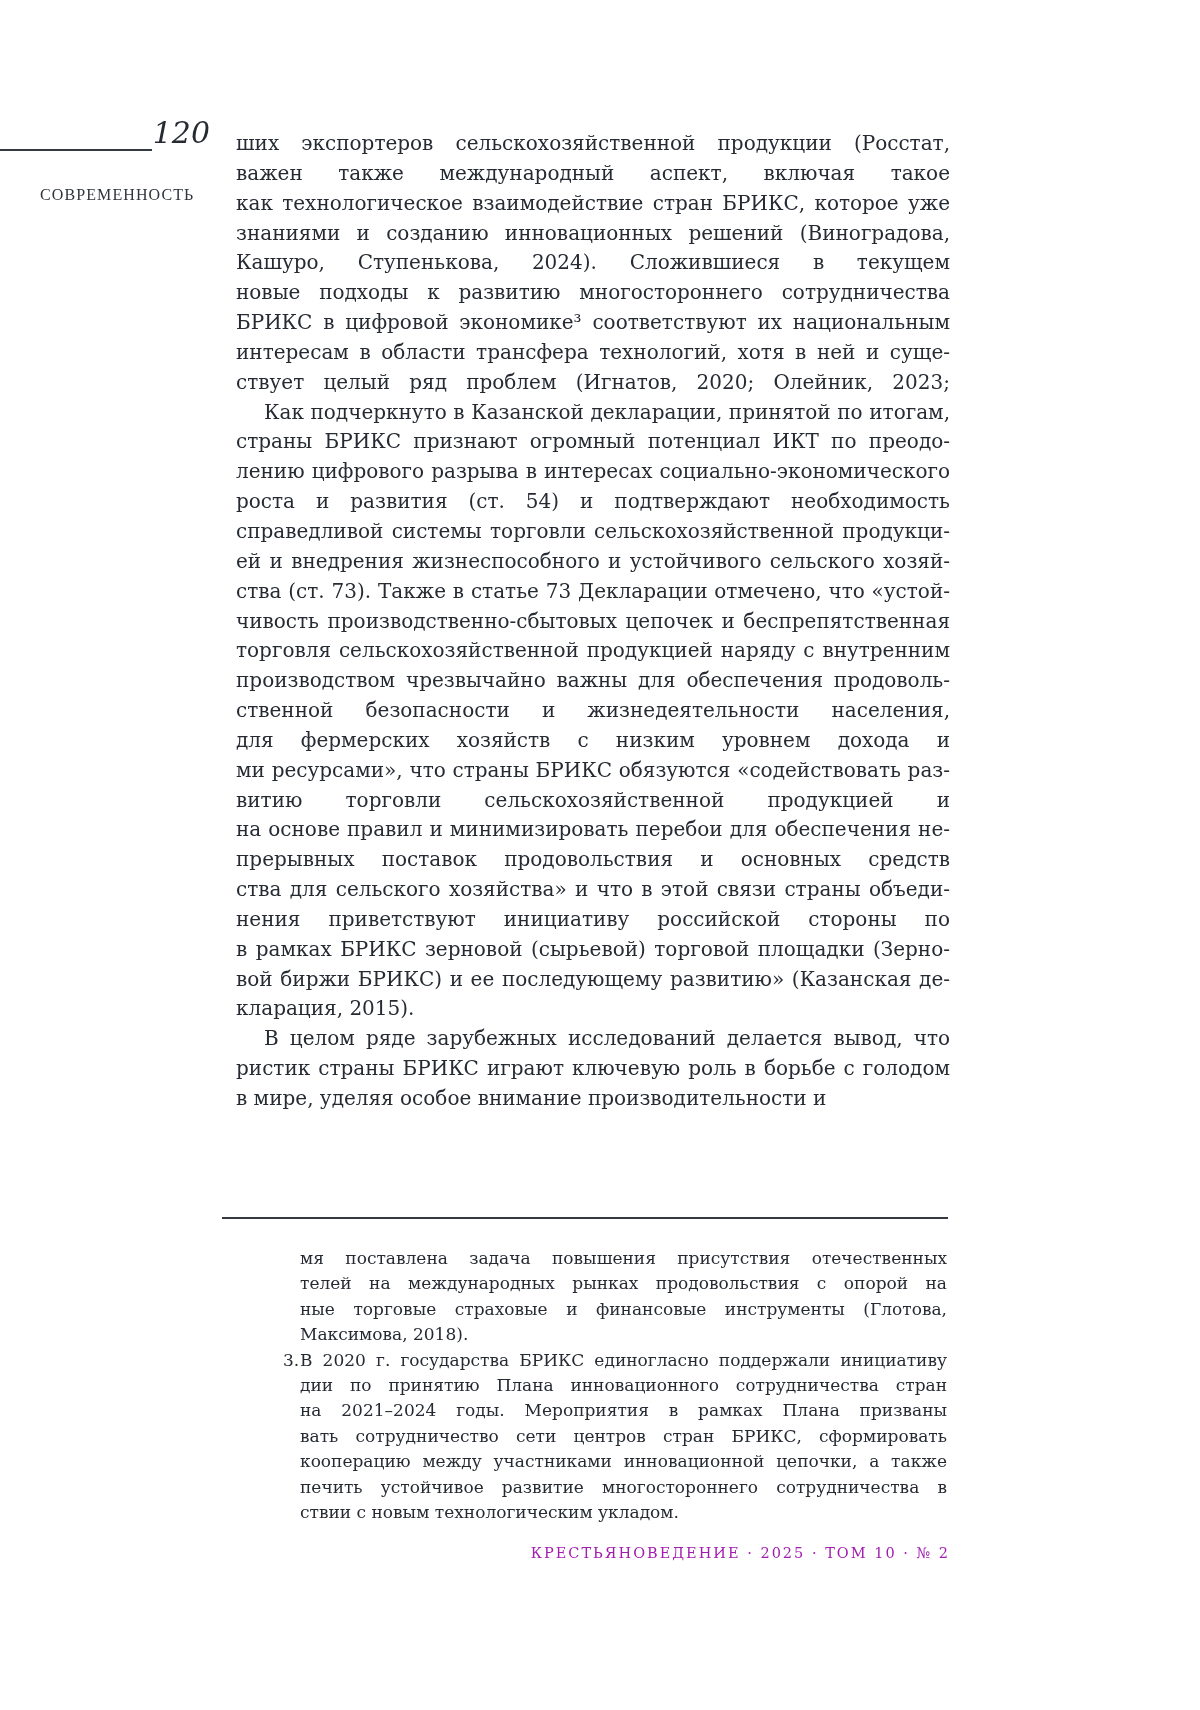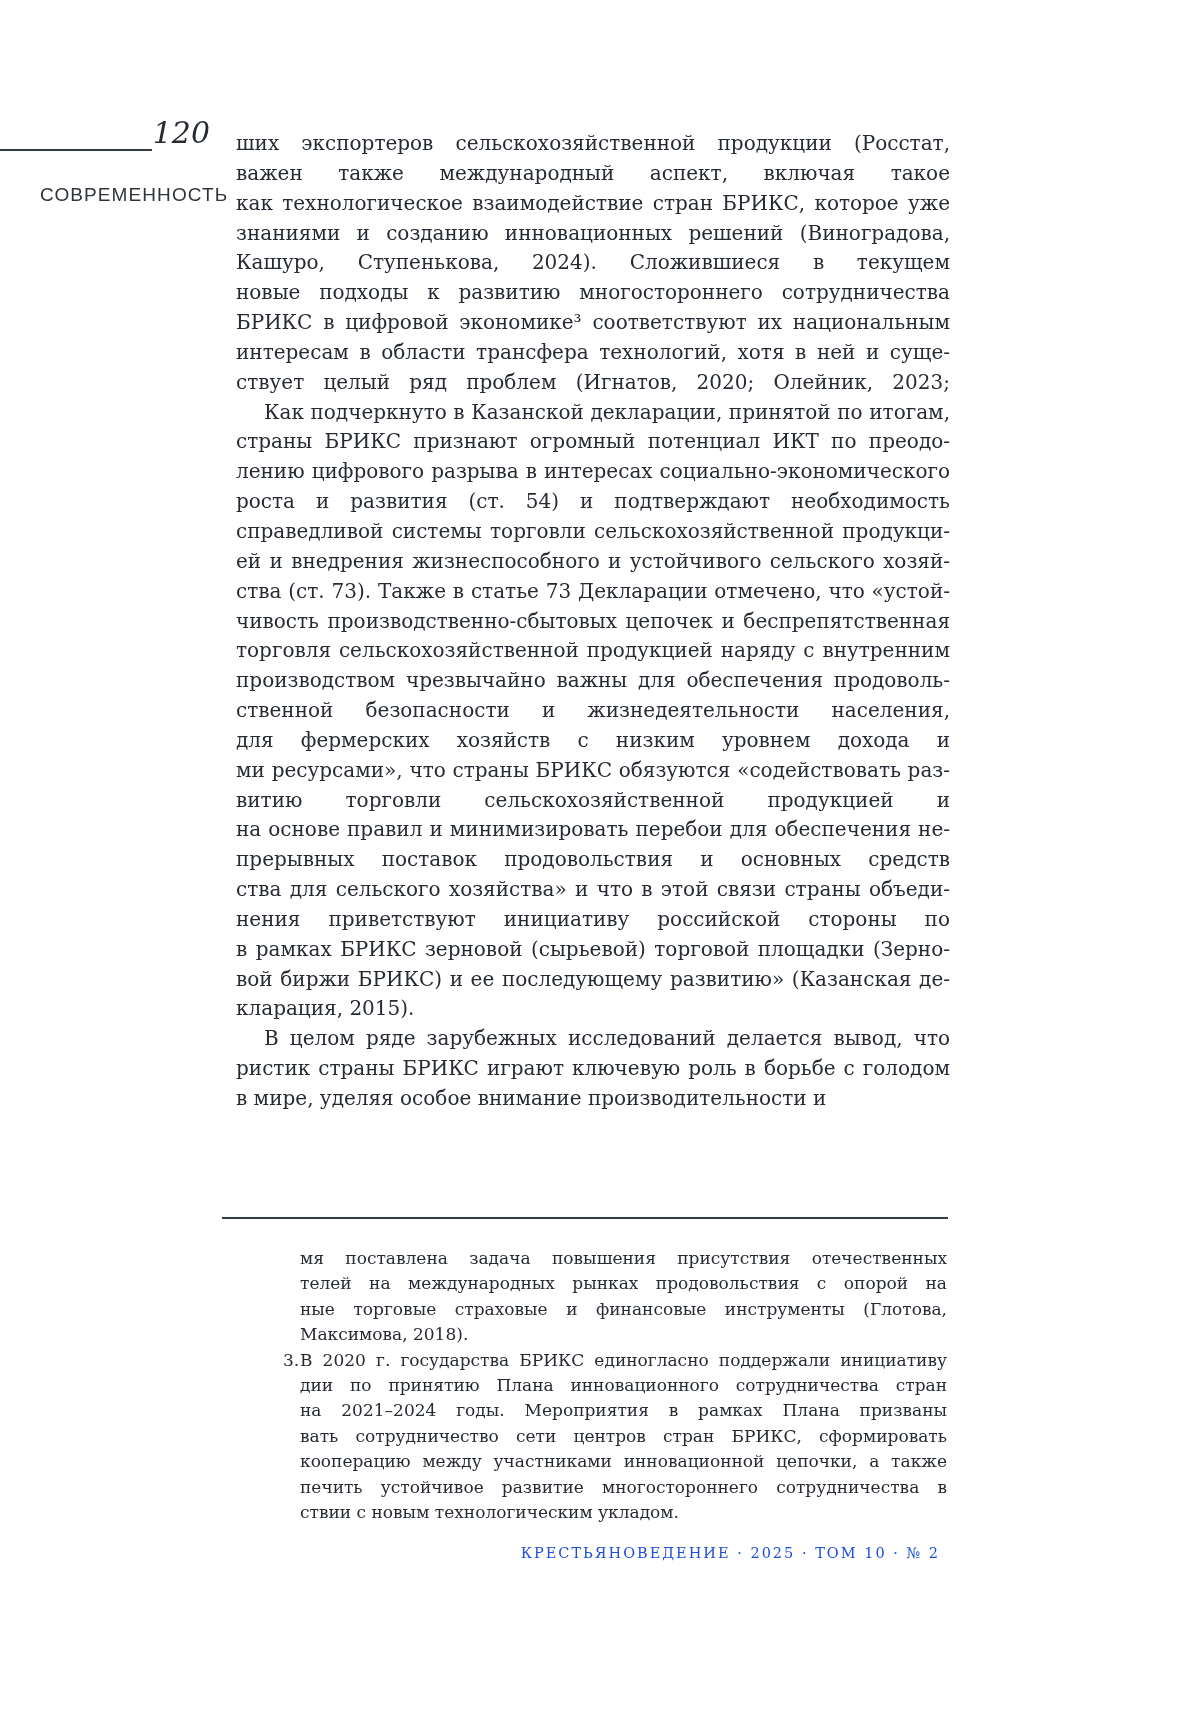--- a/index.html
+++ b/index.html
@@ -18,22 +18,22 @@
     position:absolute;left:0;top:149px;width:152px;height:2px;
     background:#343a42;
   }
   .page-number{
     position:absolute;left:150px;top:116px;width:60px;
     font-style:italic;font-size:30px;line-height:34px;text-align:right;
     color:#262b33;
   }
   .section-label{
     position:absolute;left:40px;top:186px;width:170px;
-    font-family:Liberation Sans, sans-serif;
-    font-size:19px;line-height:18px;letter-spacing:1.1px;
+    font-family:Liberation Serif, serif;
+    font-size:16px;line-height:18px;letter-spacing:1.1px;
     color:#2f343c;text-align:left;white-space:nowrap;
   }
 
   
   .text-column{
     position:absolute;left:236px;top:129px;width:714px;
     font-size:20px;line-height:29.85px;
   }
   .line{
     height:29.85px;overflow:hidden;
@@ -54,23 +54,23 @@
   }
   .fn-line{
     position:relative;padding-left:17px;height:25.4px;overflow:hidden;
     text-align:justify;text-align-last:justify;
   }
   .fn-line.line--end{text-align:left;text-align-last:left;}
   .fn-marker{position:absolute;left:0;top:0;}
 
   
   .page-footer{
-    position:absolute;right:260px;top:1543px;
+    position:absolute;right:250px;top:1543px;
     font-size:14.5px;letter-spacing:2px;line-height:20px;
-    color:#1d4ed8;white-space:nowrap;text-align:right;
+    color:#a21caf;white-space:nowrap;text-align:right;
   }
 </style>
 </head>
 <body>
 
 <div class="page">
 
   <div class="header-rule"></div>
 
   <div class="page-number">120</div>

